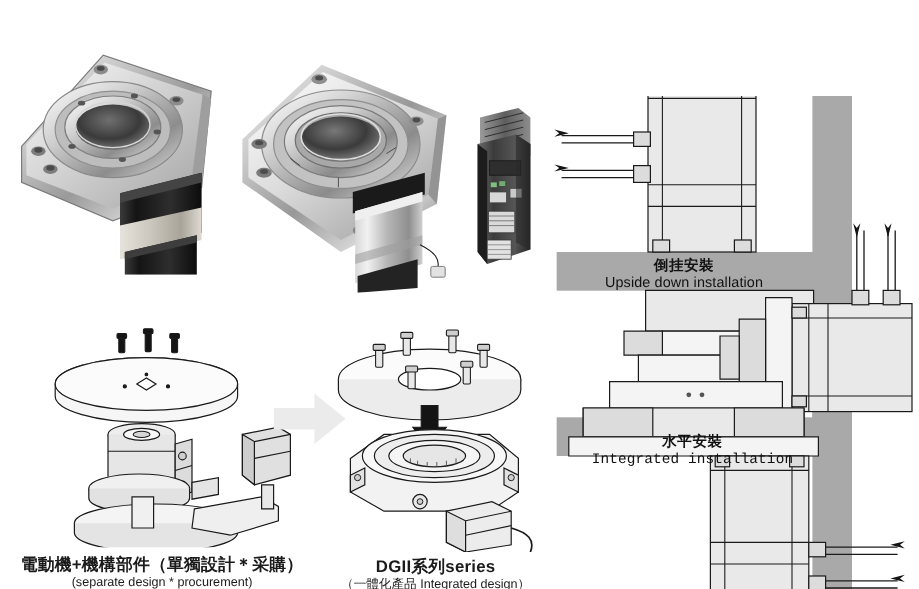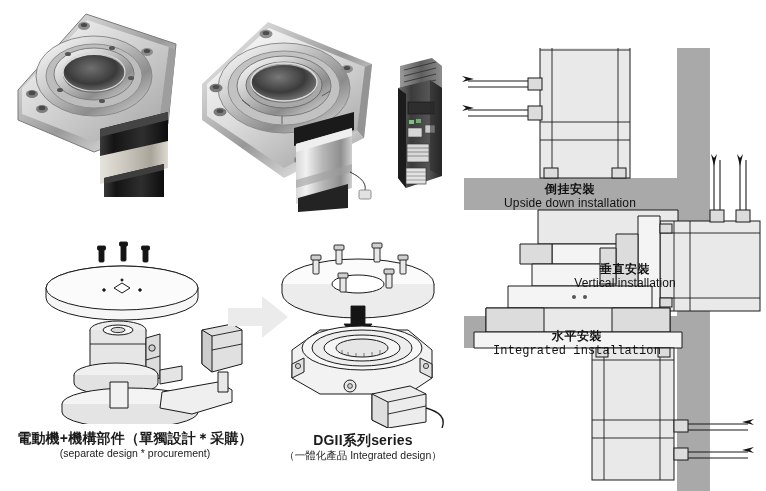--- a/index.html
+++ b/index.html
@@ -4,21 +4,21 @@
 <style>
   html,body{margin:0;padding:0;}
   body{
     width:766px;height:491px;
     background:#ffffff;
     font-family:"Liberation Sans","DejaVu Sans",sans-serif;
     overflow:hidden;
     position:relative;
   }
   .stage{position:absolute;left:0;top:0;width:766px;height:491px;}
-  .abs{position:absolute;}
+  .abs{position:absolute;margin-top:32px;}
 
   
   .caption{
     text-align:center;
     color:#1b1b1b;
     line-height:1.18;
     white-space:nowrap;
   }
   .cap-cn{font-weight:bold;font-size:14px;letter-spacing:.2px;}
   .cap-en{font-size:10.5px;}
@@ -502,23 +502,19 @@
         </g>
       </g>
     </svg>
   </div>
 
   <div class="abs lbl" style="left:480px;top:182px;width:180px;">
     <div class="lbl-cn">倒挂安裝</div>
     <div class="lbl-en">Upside down installation</div>
   </div>
 
-  <div class="abs lbl" style="left:540px;top:262px;width:170px;">
-    <div class="lbl-cn">垂直安裝</div>
-    <div class="lbl-en">Vertical installation</div>
-  </div>
 
   <div class="abs lbl" style="left:492px;top:330px;width:170px;font-family:Liberation Mono, monospace;">
     <div class="lbl-cn">水平安裝</div>
     <div class="lbl-en">Integrated installation</div>
   </div>
 
 </div>
 
 </body></html>

